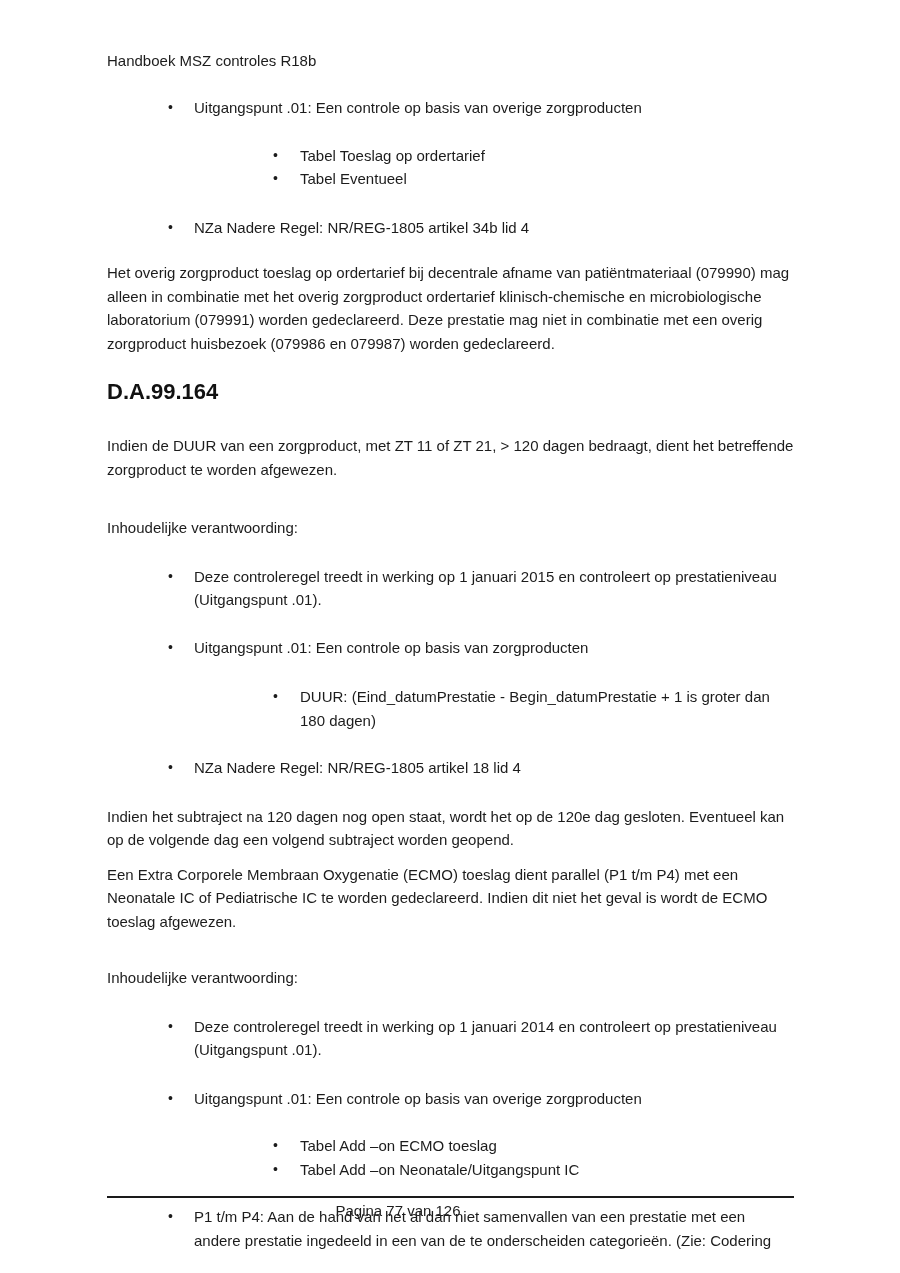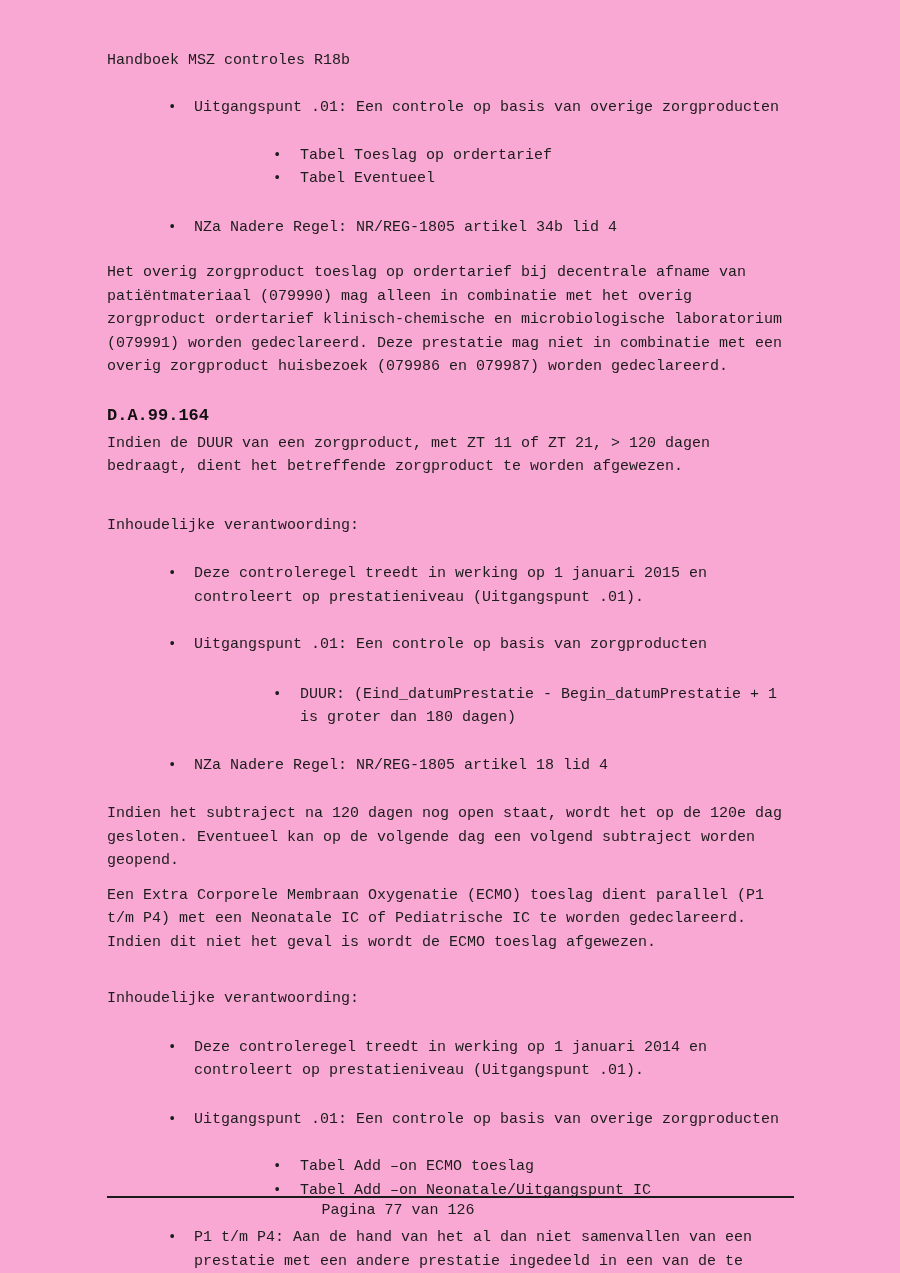--- a/index.html
+++ b/index.html
@@ -1,51 +1,51 @@
 <!DOCTYPE html>
 <html><head>
 <meta charset="utf-8">
 <style>
   * { margin: 0; padding: 0; box-sizing: border-box; }
   html, body { background: #e8e8e8; }
   .page {
     position: relative;
     width: 900px;
     height: 1273px;
-    background: #f9a8d4;
-    font-family: Liberation Mono, monospace;
+    background: #ffffff;
+    font-family: Liberation Sans, sans-serif;
     color: #1c1c1c;
     overflow: hidden;
   }
   .content {
     position: absolute;
     top: 50px;
     left: 107px;
     width: 688px;
     font-size: 15px;
     line-height: 23.5px;
   }
   .doc-header { line-height: 22px; }
   .para { }
   .heading {
-    font-size: 17px;
+    font-size: 22px;
     font-weight: bold;
     line-height: 24px;
     color: #111111;
   }
   .b1, .b2 { display: flex; align-items: flex-start; }
   .b1 { margin-left: 61px; }
   .b2 { margin-left: 166px; }
   .b1 > .bullet { width: 26px; flex: 0 0 26px; }
   .b2 > .bullet { width: 27px; flex: 0 0 27px; }
   .bullet { font-size: 14px; }
   .btxt { flex: 1 1 auto; }
   .mt0  { margin-top: 0; }
   .mt11 { margin-top: 11px; }
-  .mt13 { margin-top: 4px; }
+  .mt13 { margin-top: 30px; }
   .mt22 { margin-top: 22px; }
   .mt24 { margin-top: 24px; }
   .mt25 { margin-top: 25px; }
   .mt26 { margin-top: 26px; }
   .mt27 { margin-top: 27px; }
   .mt33 { margin-top: 33px; }
   .mt35 { margin-top: 35px; }
   .footer-line {
     position: absolute;
     left: 107px;

